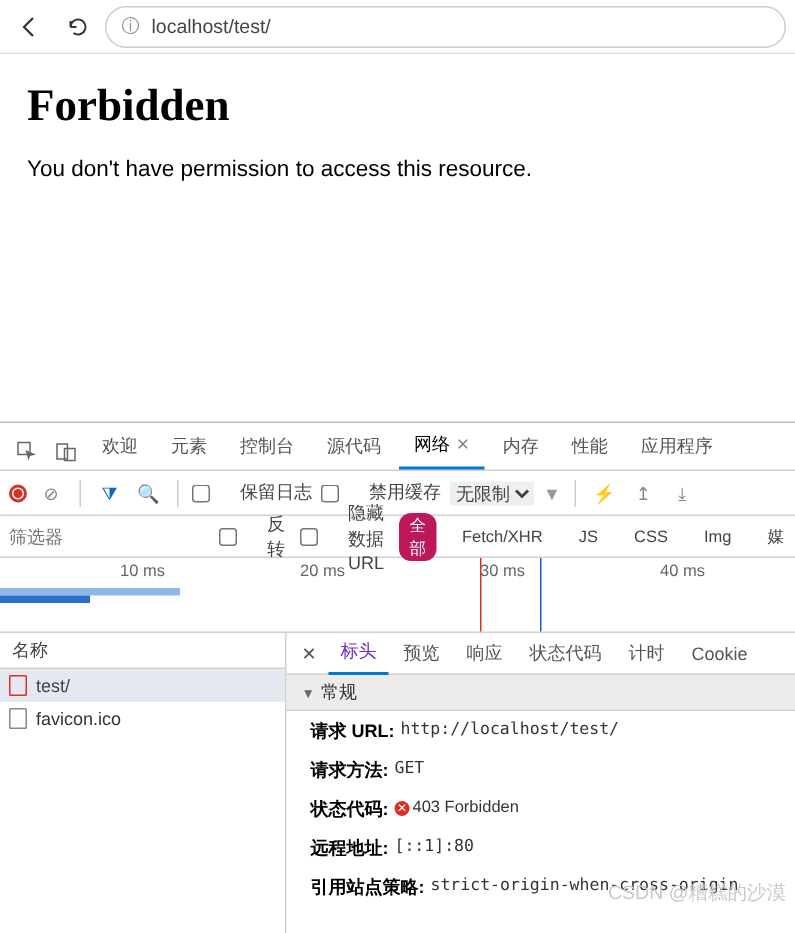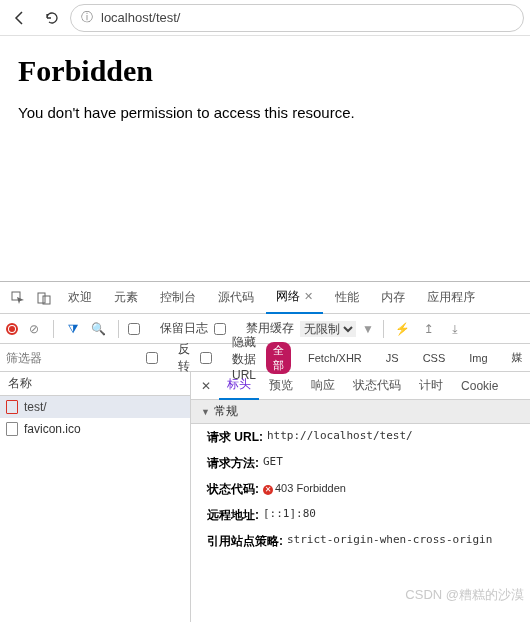--- a/index.html
+++ b/index.html
@@ -5,21 +5,21 @@
 * { margin: 0; padding: 0; box-sizing: border-box; font-family: "Segoe UI", "Microsoft YaHei", sans-serif; }
 body { width: 530px; height: 622px; overflow: hidden; background: #fff; font-size: 12px; color: #333; }
 .toolbar { height: 36px; display: flex; align-items: center; gap: 4px; padding: 0 6px; border-bottom: 1px solid #e0e0e0; }
 .tb-btn { width: 28px; height: 28px; display: flex; align-items: center; justify-content: center; color: #555; border-radius: 3px; cursor: pointer; }
 .addr { flex: 1; height: 28px; border: 1px solid #ccc; border-radius: 14px; display: flex; align-items: center; padding: 0 10px; gap: 8px; }
 .addr input { border: none; outline: none; flex: 1; font-size: 13px; color: #444; }
 .page { padding: 12px 18px; height: 245px; }
 .page h1 { font-family: "Times New Roman", serif; font-size: 30px; font-weight: bold; margin: 6px 0 16px 0; color: #000; }
 .page p { font-size: 15px; color: #000; }
 .devtools { border-top: 1px solid #bbb; height: 341px; display: flex; flex-direction: column; }
-.dt-tabs { height: 32px; display: flex; align-items: center; border-bottom: 1px solid #d0d0d0; padding: 0 6px; gap: 2px; }
+.dt-tabs { height: 32px; display: flex; align-items: flex-end; border-bottom: 1px solid #d0d0d0; padding: 0 6px; gap: 2px; }
 .dt-tab { padding: 0 10px; height: 32px; display: flex; align-items: center; font-size: 12px; color: #555; cursor: pointer; position: relative; }
 .dt-tab.active { color: #000; border-bottom: 2px solid #0078d4; }
 .dt-icon { width: 24px; height: 24px; display: flex; align-items: center; justify-content: center; color: #666; }
 .close-x { margin-left: 4px; color: #888; font-size: 11px; }
 .net-bar { height: 30px; display: flex; align-items: center; border-bottom: 1px solid #d0d0d0; padding: 0 6px; gap: 6px; }
 .rec { width: 12px; height: 12px; border: 2px solid #d93025; border-radius: 50%; }
 .rec-inner { width: 6px; height: 6px; background: #d93025; border-radius: 50%; margin: 1px; }
 .net-icon { color: #888; width: 20px; text-align: center; }
 .chk { display: flex; align-items: center; gap: 20px; font-size: 12px; color: #444; }
 .chk input { width: 12px; height: 12px; }
@@ -93,22 +93,22 @@
         </svg>
       </div>
     <div class="dt-tab">欢迎</div>
     <div class="dt-tab">元素</div>
     <div class="dt-tab">控制台</div>
     <div class="dt-tab">源代码</div>
     <div class="dt-tab active">
         <span>网络</span>
         <span class="close-x">✕</span>
       </div>
+    <div class="dt-tab">内存</div>
     <div class="dt-tab">性能</div>
-    <div class="dt-tab">内存</div>
     <div class="dt-tab">应用程序</div>
   </div>
 
   <div class="net-bar">
     <div class="rec">
         <div class="rec-inner"></div>
       </div>
     <div class="net-icon">⊘</div>
     <div class="divider"></div>
     <div class="net-icon" style="color:#0d68c7">⧩</div>
@@ -142,20 +142,30 @@
         <span>隐藏数据 URL</span>
       </label>
     <span class="pill active">全部</span>
     <span class="pill">Fetch/XHR</span>
     <span class="pill">JS</span>
     <span class="pill">CSS</span>
     <span class="pill">Img</span>
     <span class="pill">媒</span>
   </div>
 
+  <div class="timeline">
+    <span class="tick" style="left:80px">10 ms</span>
+    <span class="tick" style="left:200px">20 ms</span>
+    <span class="tick" style="left:320px">30 ms</span>
+    <span class="tick" style="left:440px">40 ms</span>
+    <div class="bar" style="left:0;width:120px;background:#8fb8e4"></div>
+    <div class="bar" style="left:0;width:60px;top:25px;background:#2a6fc9"></div>
+    <div style="position:absolute;left:320px;top:0;width:1px;height:100%;background:#d93025"></div>
+    <div style="position:absolute;left:360px;top:0;width:1px;height:100%;background:#1a56d6"></div>
+  </div>
 
   <div class="grid">
     <div class="names">
       <div class="names-hdr">名称</div>
       <div class="row sel">
         <div class="file-icon red"></div>
         <span>test/</span>
       </div>
       <div class="row">
         <div class="file-icon gray"></div>

